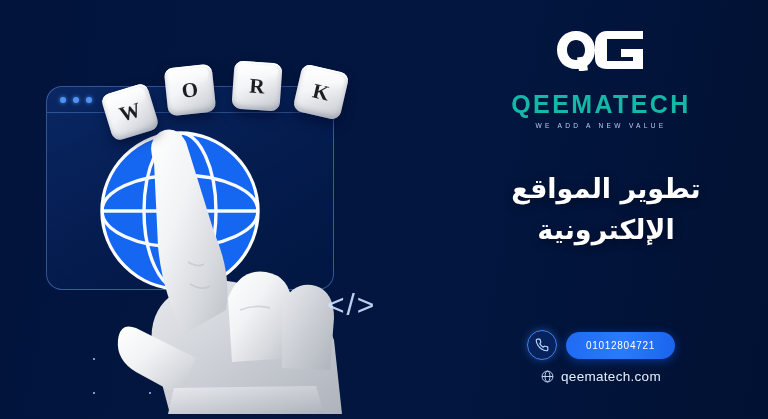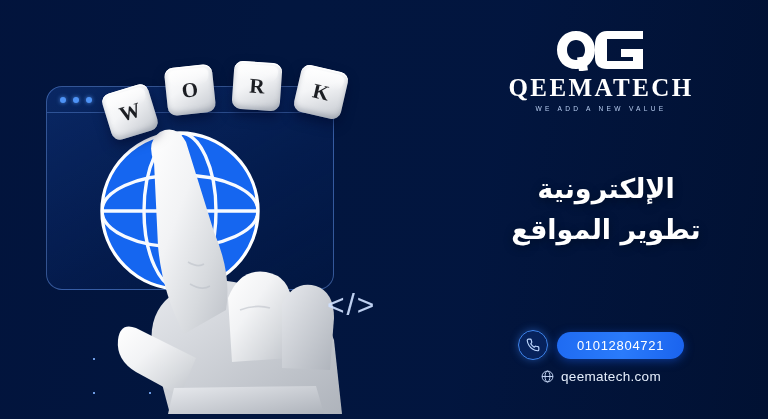--- a/index.html
+++ b/index.html
@@ -103,24 +103,24 @@
     position:absolute; right:0; top:0;
     width:300px; height:419px;
     z-index:8;
   }
 
   
   .logo-block{ position:absolute; top:28px; left:0; right:34px; text-align:center; }
   .logo-mark{ height:44px; display:flex; align-items:center; justify-content:center; }
   .logo-mark svg{ display:block; }
   .logo-word{
-    margin-top:3px;
+    margin-top:20px;
     font-size:25px; font-weight:bold; letter-spacing:2.4px;
-    color:#ffffff; line-height:1;
-    font-family:Liberation Serif, serif;
+    color:#14b8a6; line-height:1;
+    font-family:Liberation Sans, sans-serif;
   }
   .logo-tagline{
     margin-top:5px;
     font-size:6.6px; letter-spacing:3.3px;
     color:#b8cdf0;
     font-family:"Liberation Sans", sans-serif;
   }
 
   
   .headline{
@@ -143,21 +143,21 @@
     border:1.3px solid #3f86ef;
     background:rgba(20,70,170,.30);
     display:flex; align-items:center; justify-content:center;
     box-shadow:0 0 9px rgba(60,130,250,.45);
   }
   .phone-pill{
     height:27px; padding:8px 20px;
     border-radius:14px;
     background:linear-gradient(96deg,#1f6bf2 0%,#2a7bfb 52%,#1a63ee 100%);
     display:flex; align-items:center; justify-content:center;
-    color:#ffffff; font-size:13px; letter-spacing:.7px;
+    color:#ffffff; font-size:10px; letter-spacing:.7px;
     box-shadow:0 2px 10px rgba(24,90,230,.5);
     font-family:"Liberation Sans", sans-serif;
   }
   .site-row{ display:flex; align-items:flex-start; gap:7px; }
   .site-text{
     color:#e5eefc; font-size:13.5px; letter-spacing:.3px;
     font-family:"Liberation Sans", sans-serif;
   }
 </style>
 </head>
@@ -248,22 +248,22 @@
           <rect x="23" y="28" width="9" height="14" transform="rotate(-8 27 35)" fill="#ffffff"></rect>
 
           <path d="M88 2 L52 2 C44 2 40 8 40 15 L40 29 C40 36 44 40 52 40 L88 40 L88 20 L66 20 L66 28 L78 28 L78 32 L52 32 L52 10 L88 10 Z" fill="#ffffff"></path>
         </svg>
       </div>
       <div class="logo-word">QEEMATECH</div>
       <div class="logo-tagline">WE ADD A NEW VALUE</div>
     </div>
 
     <div class="headline">
+      <div>تطوير المواقع</div>
       <div>الإلكترونية</div>
-      <div>تطوير المواقع</div>
     </div>
 
     <div class="contact">
       <div class="phone-row">
         <span class="phone-badge">
           <svg width="14" height="14" viewBox="0 0 24 24" fill="none" stroke="#bdd7ff" stroke-width="2" stroke-linecap="round" stroke-linejoin="round">
             <path d="M22 16.9v3a2 2 0 0 1-2.2 2 19.8 19.8 0 0 1-8.6-3.1 19.5 19.5 0 0 1-6-6A19.8 19.8 0 0 1 2.1 4.2 2 2 0 0 1 4.1 2h3a2 2 0 0 1 2 1.7c.1 1 .4 1.9.7 2.8a2 2 0 0 1-.5 2.1L8.1 9.9a16 16 0 0 0 6 6l1.3-1.3a2 2 0 0 1 2.1-.4c.9.3 1.8.6 2.8.7a2 2 0 0 1 1.7 2z"></path>
           </svg>
         </span>
         <span class="phone-pill">01012804721</span>

